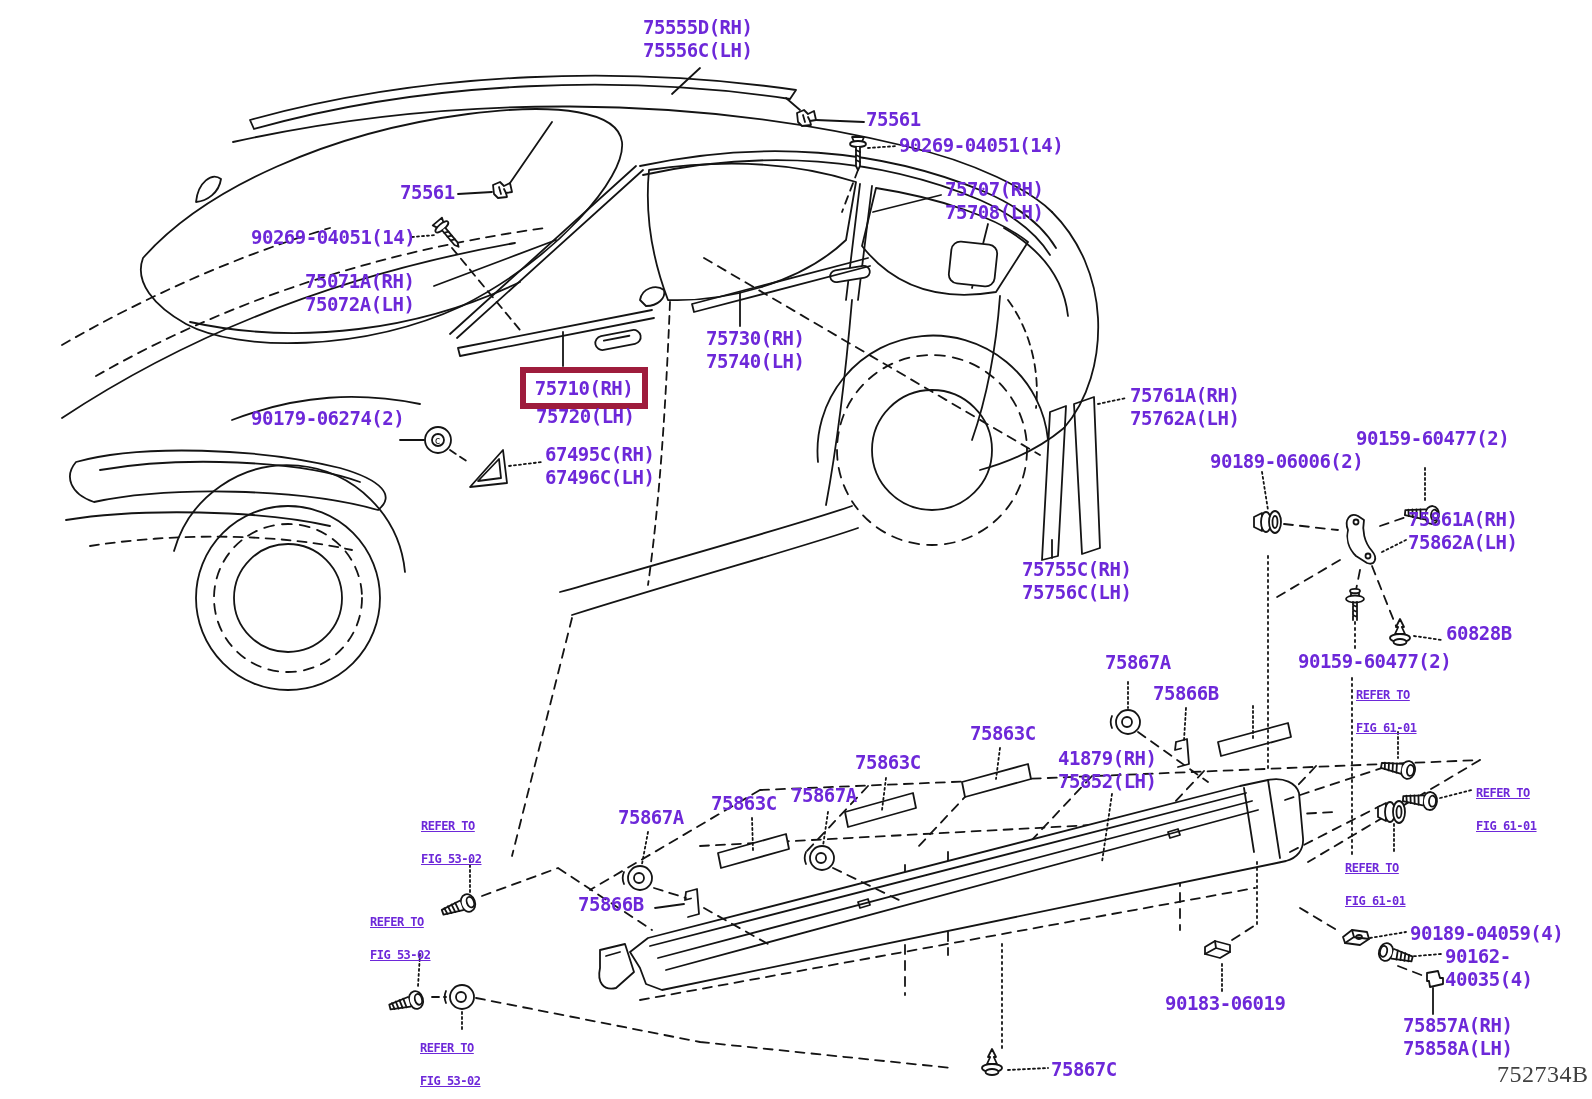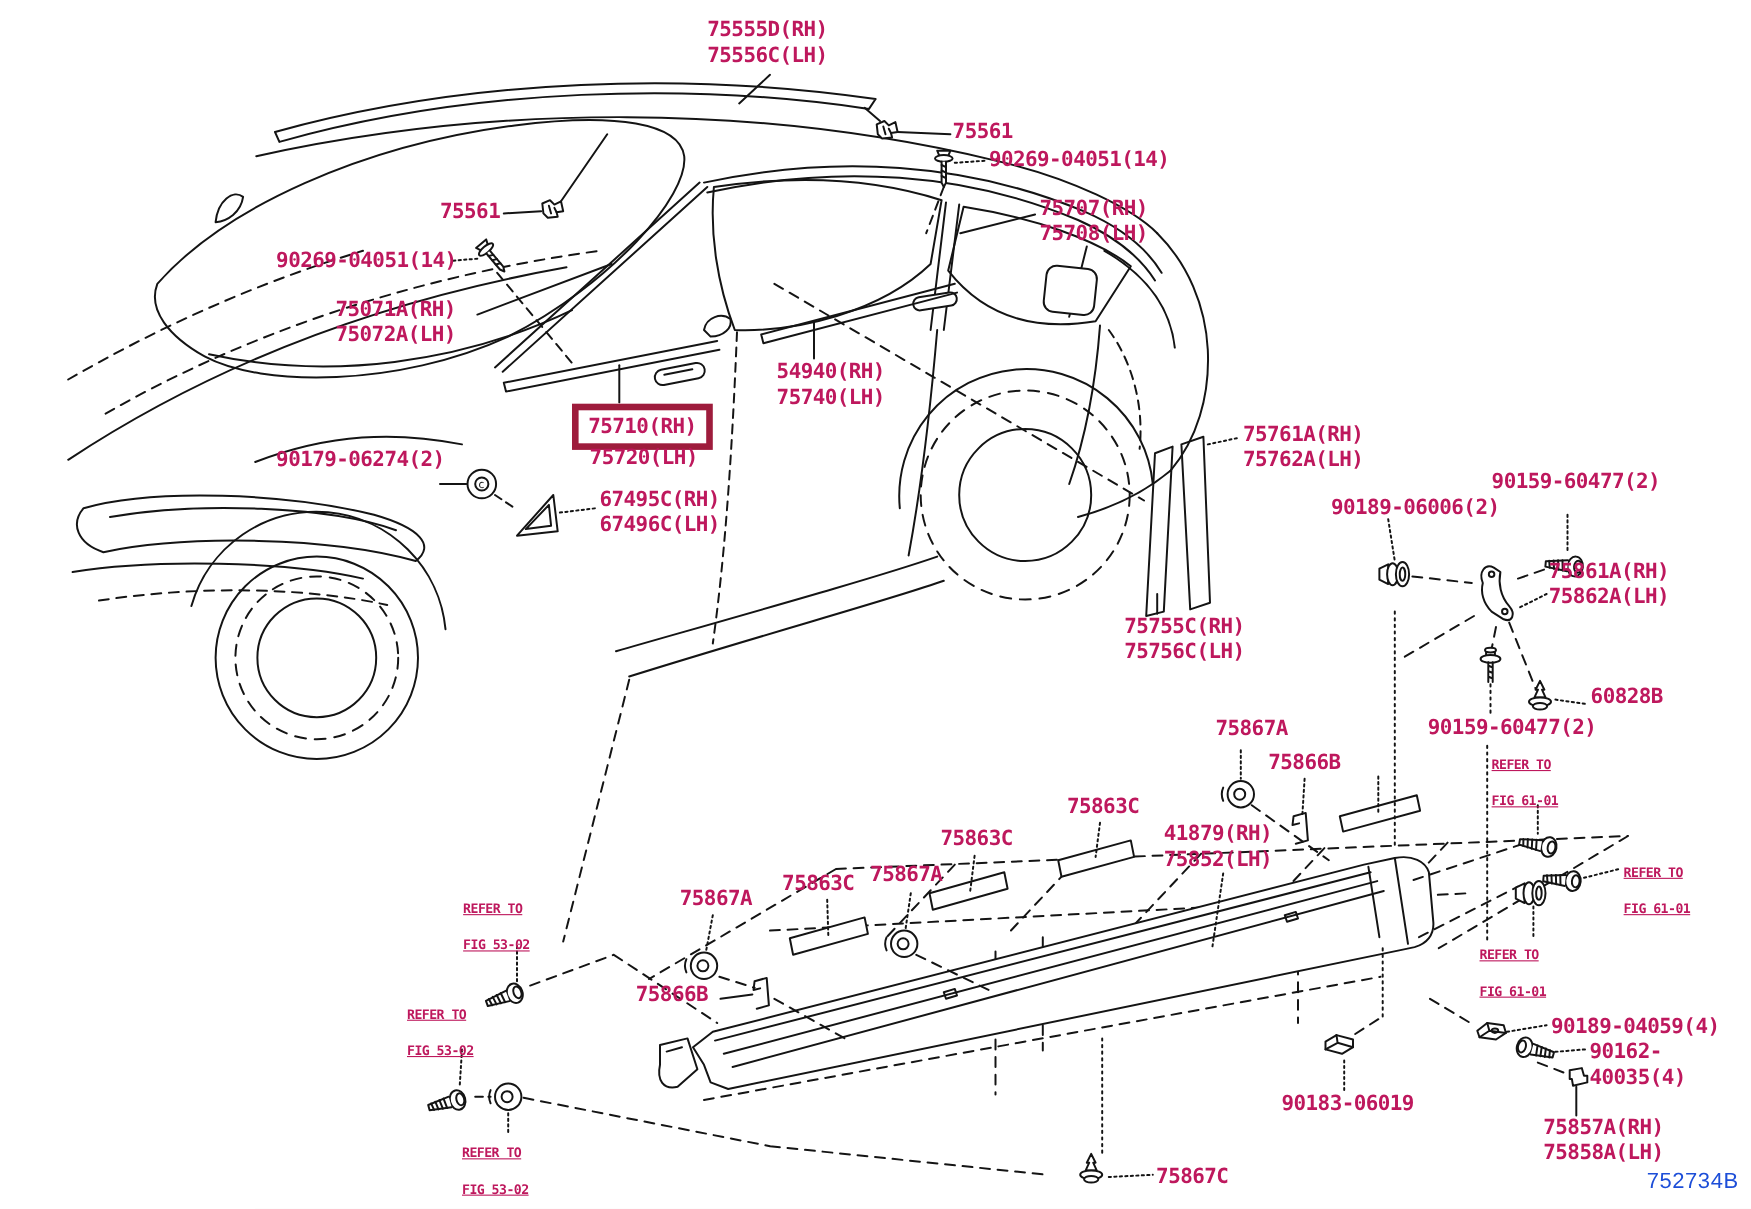--- a/index.html
+++ b/index.html
@@ -3,25 +3,25 @@
 <meta charset="utf-8">
 <style>
   html,body{margin:0;padding:0;background:#e8e8e8;}
   #stage{
     position:relative;width:1592px;height:1099px;background:#ffffff;
     overflow:hidden;font-family:"DejaVu Sans Mono",monospace;
   }
   #lineart{position:absolute;left:0;top:0;width:1592px;height:1099px;}
   .lbl{
     position:absolute;font-family:"DejaVu Sans Mono",monospace;font-weight:bold;
-    font-size:19px;line-height:23px;color:#be185d;white-space:pre-line;
+    font-size:19px;line-height:23px;color:#6d28d9;white-space:pre-line;
     letter-spacing:-0.5px;
   }
   .refer{font-size:12px;line-height:33px;text-decoration:underline;}
-  .code{font-family:Liberation Sans, sans-serif;font-weight:normal;font-size:20px;color:#1d4ed8;letter-spacing:0.5px;}
+  .code{font-family:Liberation Serif, serif;font-weight:normal;font-size:24px;color:#404040;letter-spacing:0.5px;}
   .hl-box{
     position:absolute;left:520px;top:367px;width:116px;height:30px;
     border:6px solid #3b82f6;display:flex;align-items:center;justify-content:center;
     background:#ffffff;
   }
   .hl-box .lbl{position:static;white-space:nowrap;}
 </style>
 </head>
 <body>
 
@@ -362,21 +362,21 @@
   <div class="lbl" style="left:400px;top:181px">75561</div>
   <div class="lbl" style="left:251px;top:226px">90269-04051(14)</div>
   <div class="lbl" style="left:305px;top:270px">75071A(RH)
 75072A(LH)</div>
 
   <div class="hl-box" style="border-color: rgb(158, 28, 60);">
     <div class="lbl">75710(RH)</div>
   </div>
   <div class="lbl" style="left:536px;top:405px">75720(LH)</div>
 
-  <div class="lbl" style="left:706px;top:327px">54940(RH)
+  <div class="lbl" style="left:706px;top:327px">75730(RH)
 75740(LH)</div>
   <div class="lbl" style="left:545px;top:443px">67495C(RH)
 67496C(LH)</div>
   <div class="lbl" style="left:251px;top:407px">90179-06274(2)</div>
   <div class="lbl" style="left:1130px;top:384px">75761A(RH)
 75762A(LH)</div>
   <div class="lbl" style="left:1210px;top:450px">90189-06006(2)</div>
   <div class="lbl" style="left:1356px;top:427px">90159-60477(2)</div>
   <div class="lbl" style="left:1408px;top:508px">75861A(RH)
 75862A(LH)</div>

